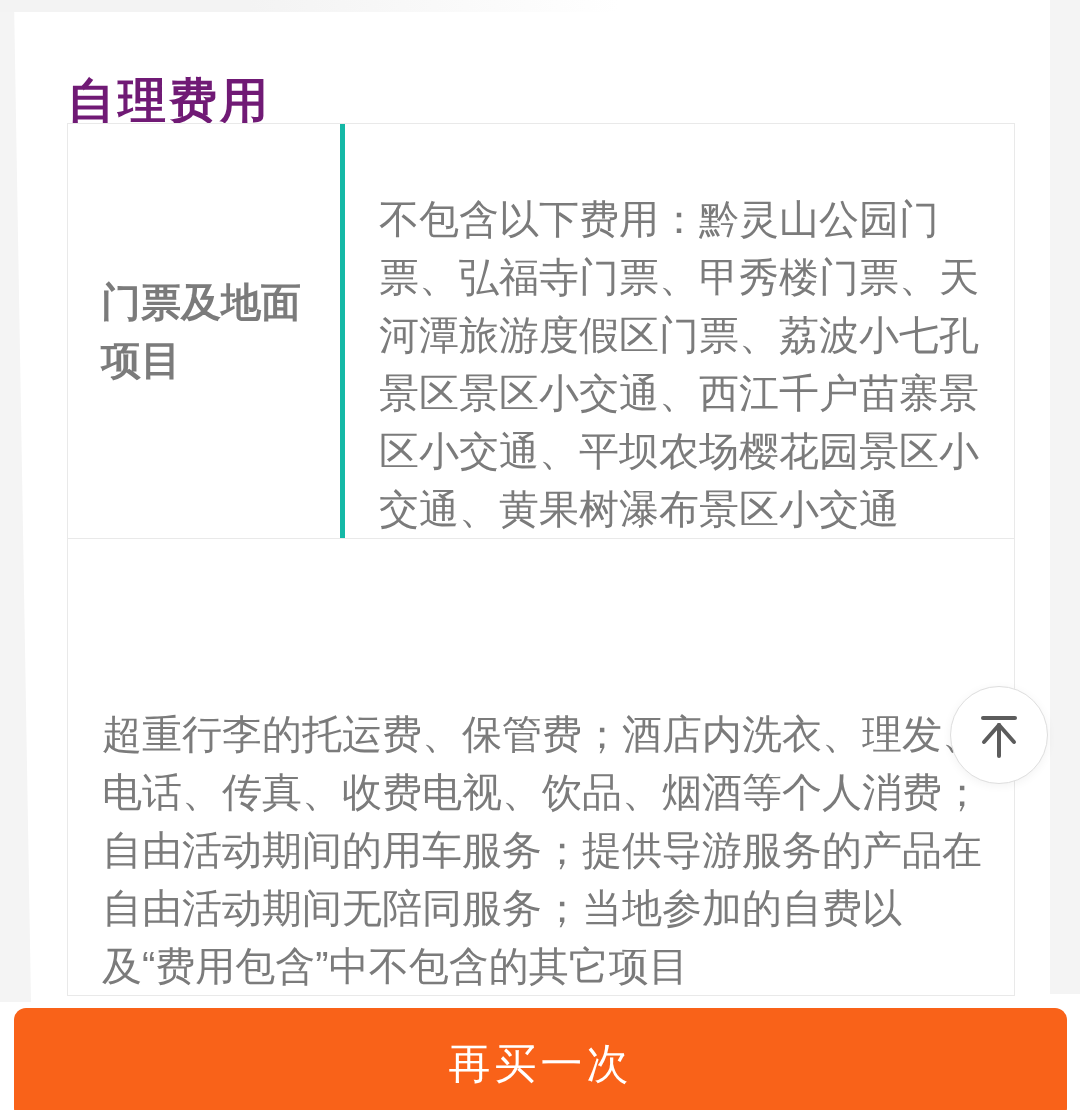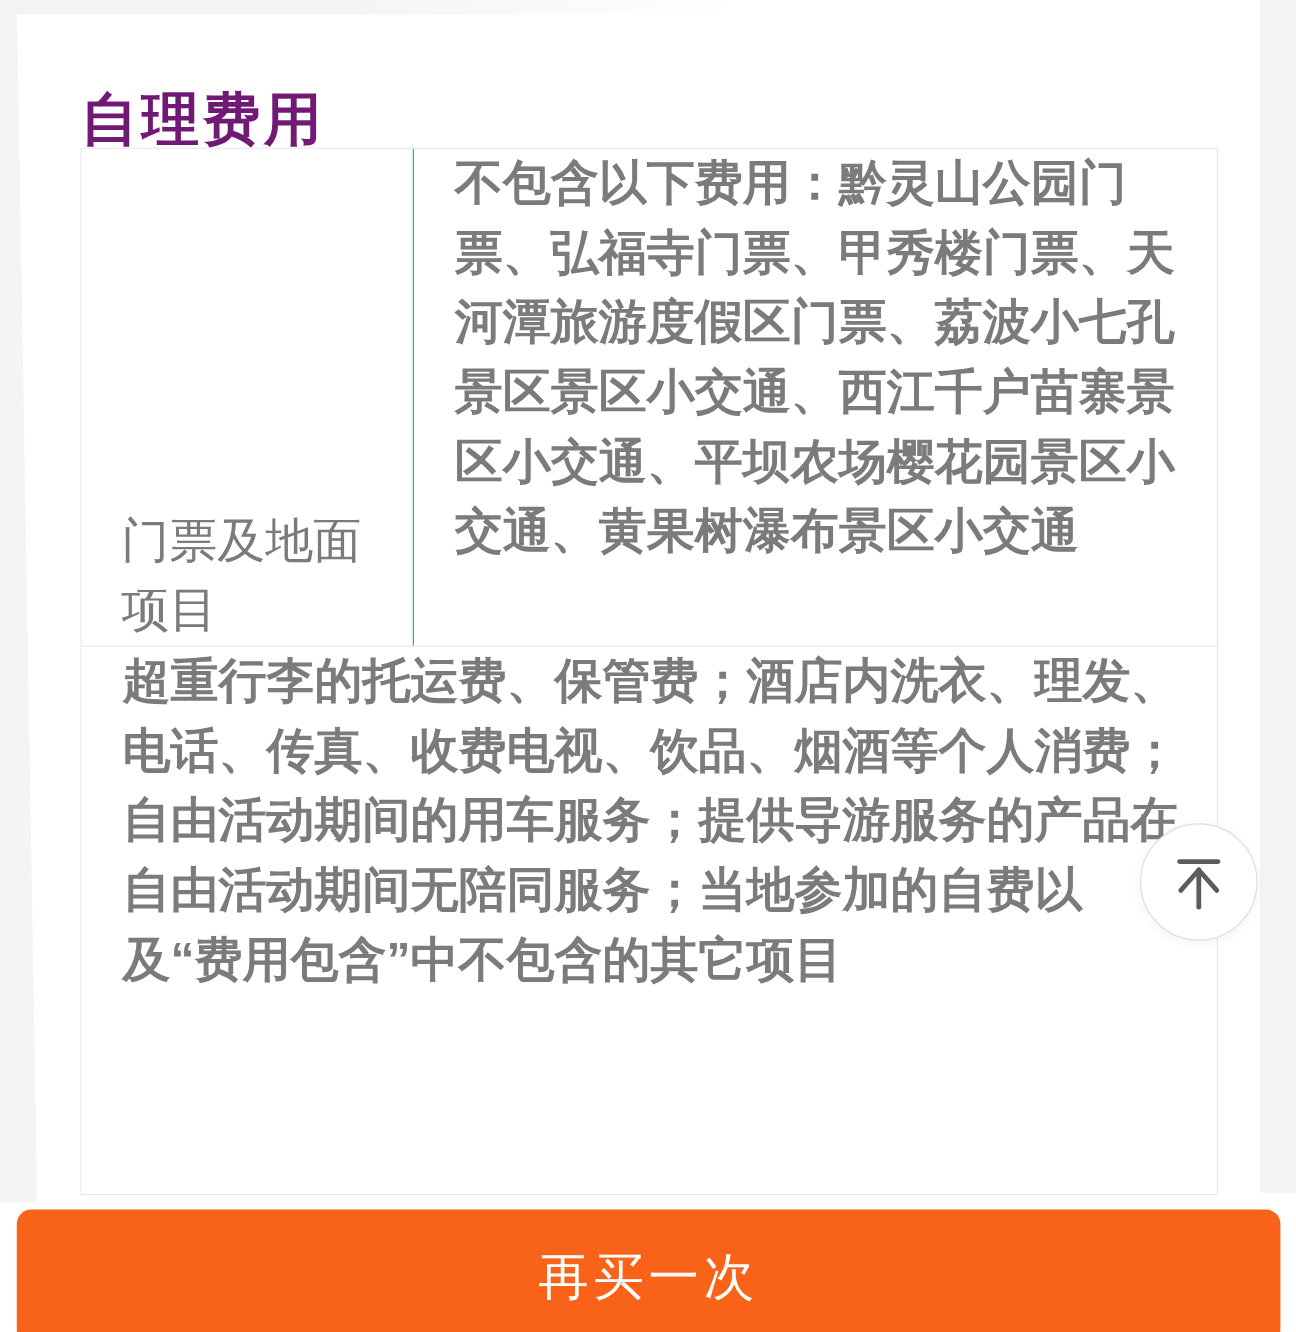--- a/index.html
+++ b/index.html
@@ -37,29 +37,28 @@
   .fees-table {
     position: absolute; left: 67px; top: 123px; width: 948px;
     border: 1px solid #e9e9e9; box-sizing: border-box;
     color: #7b7b7b; font-size: 40px; line-height: 58px;
   }
   .t-row { display: flex; }
   .t-row.row-0 { height: 414px; }
   .t-row.row-1 { height: 456px; border-top: 1px solid #e9e9e9; }
   .t-label {
     width: 277px; box-sizing: border-box;
-    border-right: 1px solid #14b8a6;
-    display: flex; align-items: flex-end;
-    padding-left: 33px; padding-right: 18px;
+    border-right: 5px solid #14b8a6;
+    display: flex; align-items: center;
+    padding-left: 33px; padding-right: 18px; font-weight: bold;
   }
   .t-content {
-    flex: 1; display: flex; align-items: flex-start;
+    flex: 1; display: flex; align-items: flex-end;
     padding-left: 34px; padding-right: 24px;
     line-break: strict;
-    font-weight: bold;
   }
 
   .back-to-top {
     position: absolute; left: 950px; top: 686px;
     width: 98px; height: 98px; border-radius: 50%;
     background: #ffffff; border: 1px solid #dedede;
     box-shadow: 0 2px 10px rgba(0,0,0,0.05);
     display: flex; align-items: center; justify-content: center;
     box-sizing: border-box; cursor: pointer;
   }

